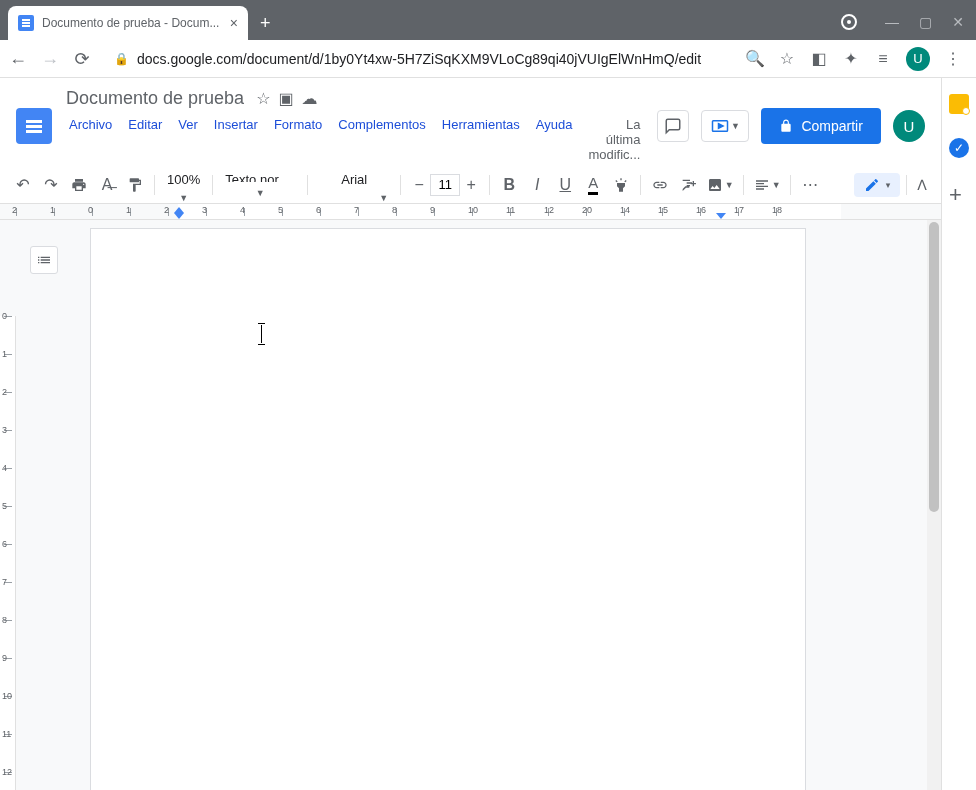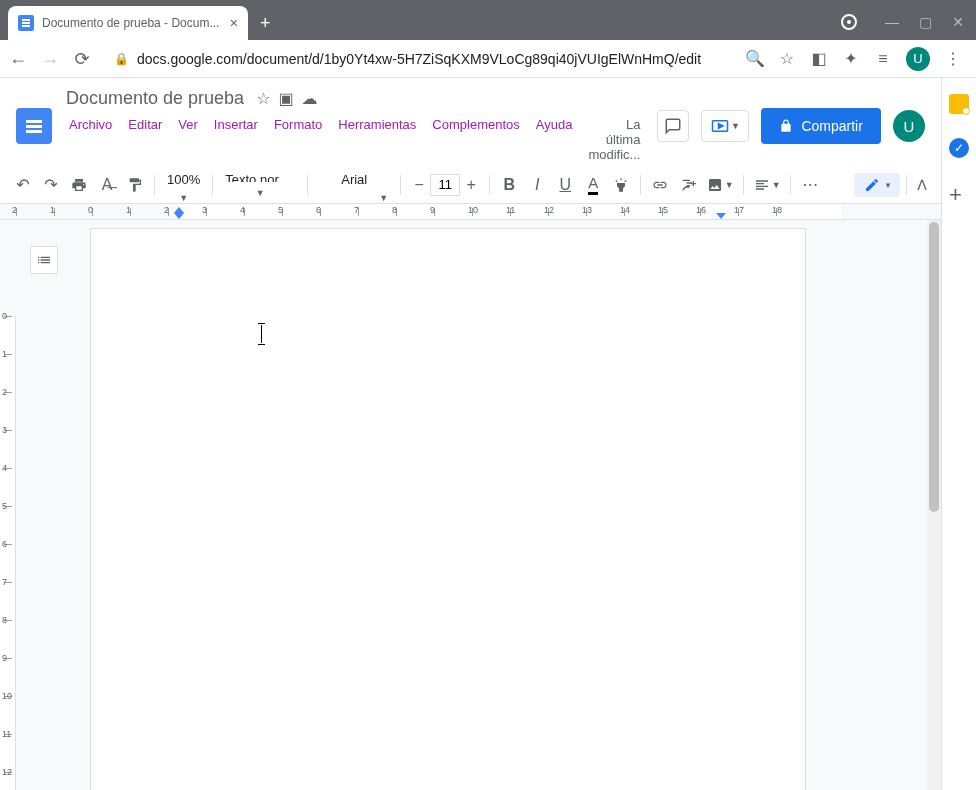--- a/index.html
+++ b/index.html
@@ -35,21 +35,21 @@
 .docs-main { flex: 1; display: flex; flex-direction: column; }
 .docs-header { padding: 8px 16px 0; }
 .docs-title-row { display: flex; align-items: center; gap: 10px; }
 .docs-logo { width: 36px; height: 36px; background: #4285f4; border-radius: 4px; display: flex; align-items: center; justify-content: center; position: relative; }
 .docs-logo::after { content: ''; width: 16px; height: 3px; background: #fff; box-shadow: 0 5px 0 #fff, 0 -5px 0 #fff; }
 .title-area { flex: 1; }
 .title-inner { display: flex; align-items: center; gap: 8px; }
 .doc-title { font-size: 18px; color: #5f6368; padding: 2px 4px; text-align: right; }
 .title-icon { font-size: 16px; color: #5f6368; cursor: pointer; }
 .menu-bar { display: flex; gap: 2px; margin-top: 2px; }
-.menu-item { font-size: 13px; color: #a21caf; padding: 4px 7px; cursor: pointer; border-radius: 3px; }
+.menu-item { font-size: 13px; color: #1d4ed8; padding: 4px 7px; cursor: pointer; border-radius: 3px; }
 .menu-item.linked { color: #5f6368; text-align: right; }
 .header-actions { display: flex; align-items: center; gap: 12px; }
 .comment-btn { width: 32px; height: 32px; border: 1px solid #dadce0; border-radius: 4px; display: flex; align-items: center; justify-content: center; font-size: 18px; color: #5f6368; cursor: pointer; background: #fff; }
 .present-btn { width: 48px; height: 32px; border: 1px solid #dadce0; border-radius: 4px; display: flex; align-items: center; justify-content: center; color: #1a73e8; cursor: pointer; gap: 2px; background: #fff; }
 .share-btn { background: #1a73e8; color: #fff; border: none; height: 36px; padding: 0 18px; border-radius: 4px; font-size: 14px; font-weight: 500; display: flex; align-items: center; gap: 8px; cursor: pointer; }
 .avatar-big { width: 32px; height: 32px; background: #00897b; border-radius: 50%; display: flex; align-items: center; justify-content: center; color: #fff; font-size: 15px; }
 
 
 .toolbar { display: flex; align-items: center; padding: 4px 10px; gap: 2px; border-bottom: 1px solid #e0e0e0; min-height: 38px; }
 .tb-btn { width: 26px; height: 26px; display: flex; align-items: center; justify-content: center; color: #5f6368; cursor: pointer; border-radius: 3px; font-size: 16px; }
@@ -151,22 +151,22 @@
         <span class="title-icon">☆</span>
         <span class="title-icon">▣</span>
         <span class="title-icon">☁</span>
       </div>
       <div class="menu-bar">
         <div class="menu-item">Archivo</div>
         <div class="menu-item">Editar</div>
         <div class="menu-item">Ver</div>
         <div class="menu-item">Insertar</div>
         <div class="menu-item">Formato</div>
+        <div class="menu-item">Complementos</div>
         <div class="menu-item">Herramientas</div>
-        <div class="menu-item">Complementos</div>
         <div class="menu-item">Ayuda</div>
         <div class="menu-item linked">La última modific...</div>
       </div>
     </div>
     <div class="header-actions">
       <div class="comment-btn">
         <svg width="18" height="18" viewBox="0 0 24 24" fill="none" stroke="#5f6368" stroke-width="2">
                 <path d="M21 15a2 2 0 0 1-2 2H7l-4 4V5a2 2 0 0 1 2-2h14a2 2 0 0 1 2 2z"></path>
               </svg>
       </div>
@@ -321,21 +321,21 @@
           <div class="ruler-seg">
             <span class="ruler-num">10</span>
           </div>
           <div class="ruler-seg">
             <span class="ruler-num">11</span>
           </div>
           <div class="ruler-seg">
             <span class="ruler-num">12</span>
           </div>
           <div class="ruler-seg">
-            <span class="ruler-num">13</span>
+            <span class="ruler-num">20</span>
           </div>
           <div class="ruler-seg">
             <span class="ruler-num">14</span>
           </div>
           <div class="ruler-seg">
             <span class="ruler-num">15</span>
           </div>
           <div class="ruler-seg">
             <span class="ruler-num">16</span>
           </div>

